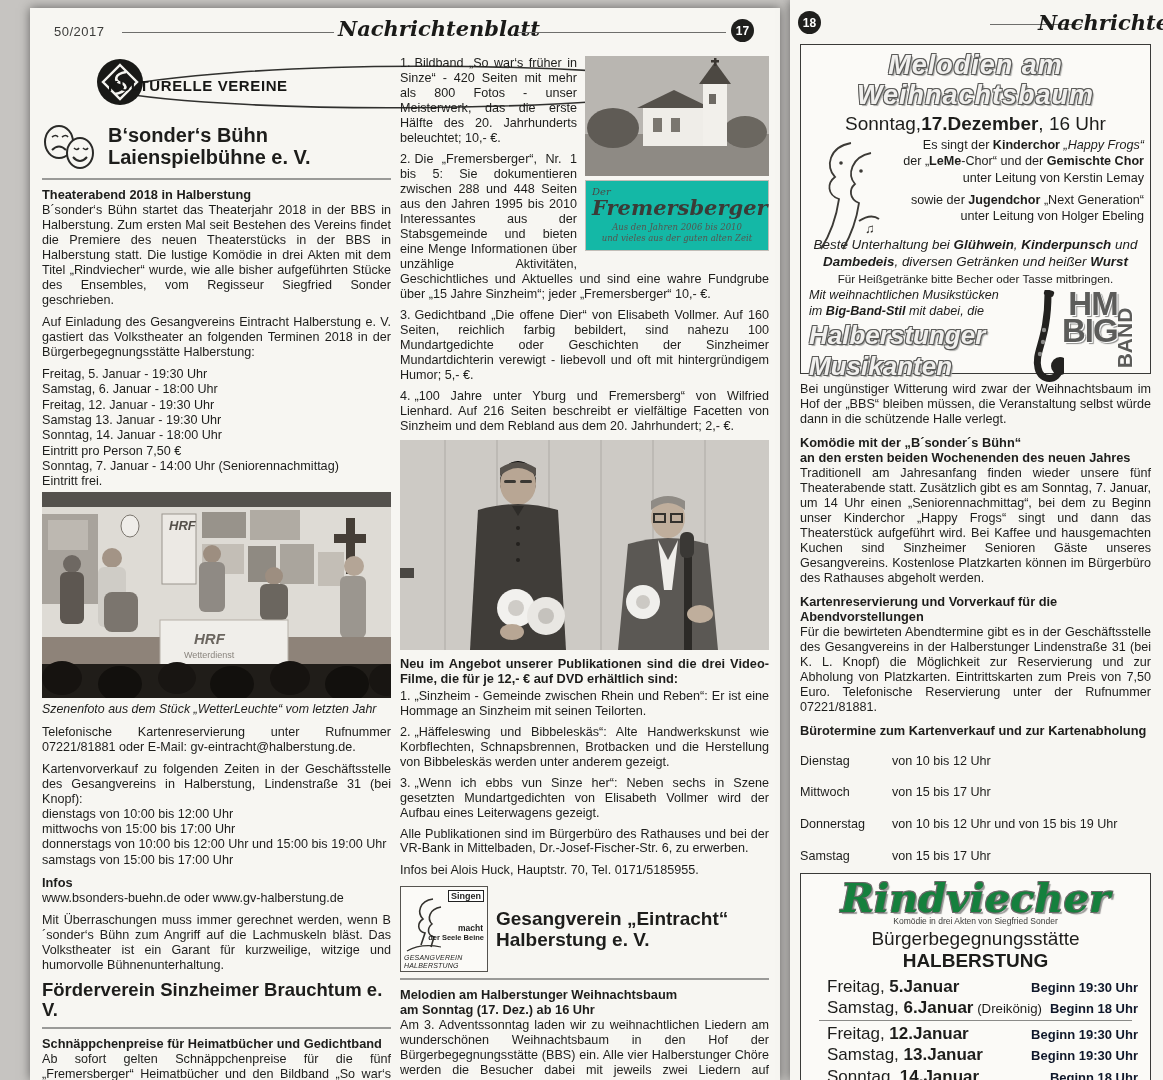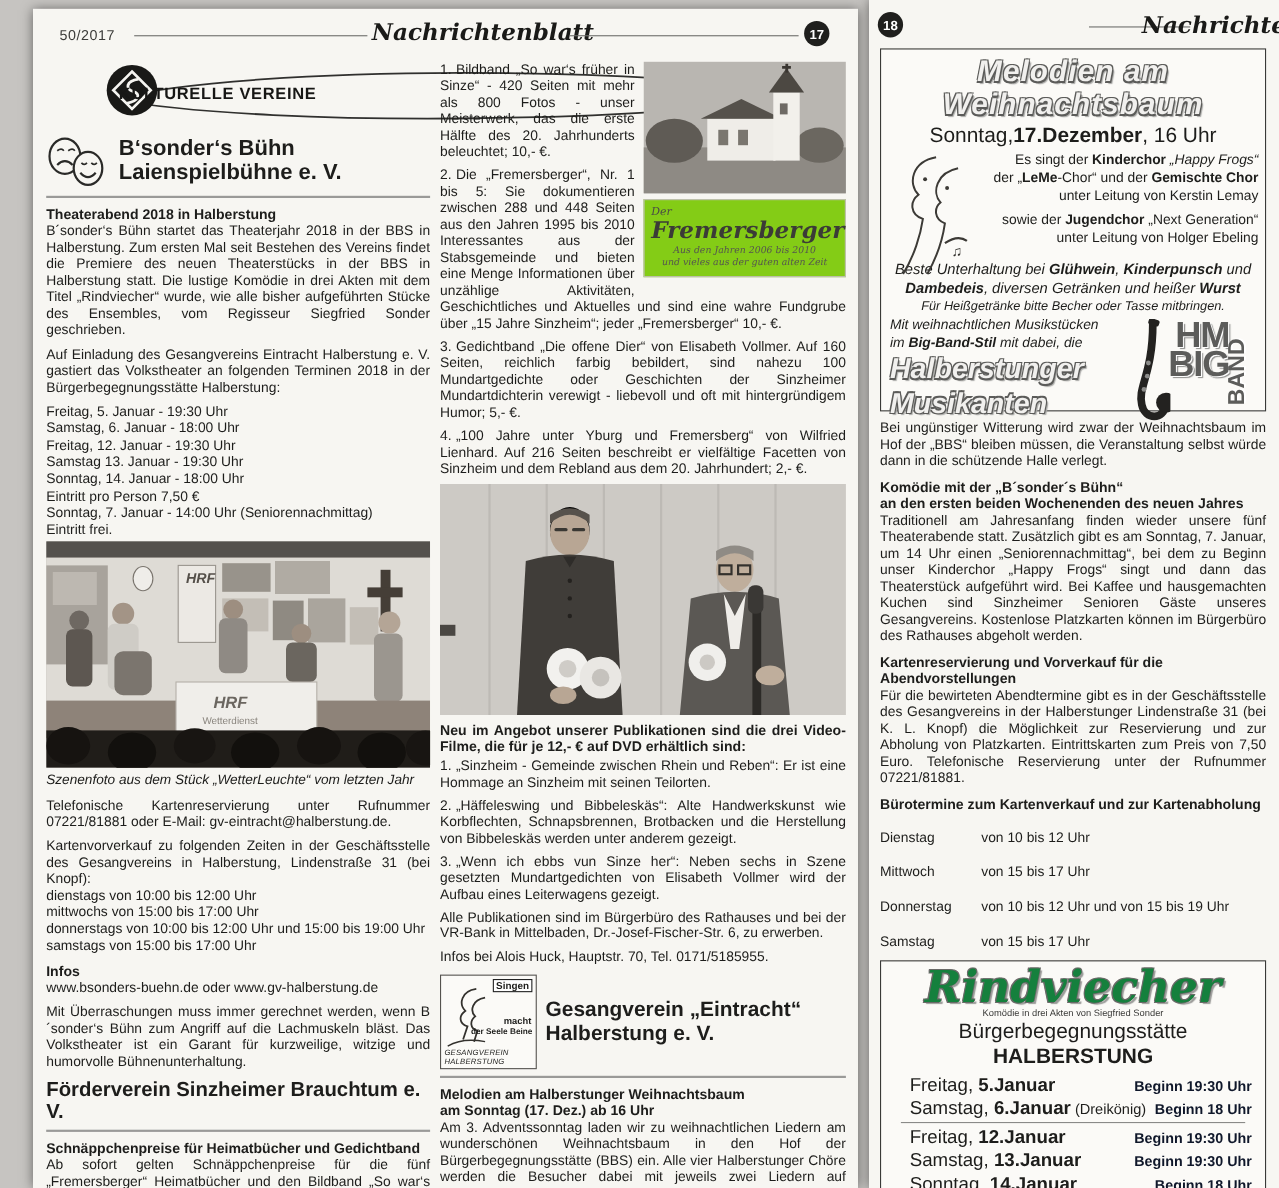--- a/index.html
+++ b/index.html
@@ -38,21 +38,21 @@
   .rule2{height:2px;background:#9a9a98;border:0;margin:6px 0 7px;}
   .title-row{display:flex;align-items:flex-start;gap:8px;}
   .art-title{font-weight:bold;font-size:20px;line-height:1.12;}
   .sec-title{font-weight:bold;font-size:18.5px;line-height:1.1;margin:0 0 4px;}
   .caption{font-style:italic;font-size:12.4px;margin:4px 0 9px;}
   .photo{display:block;margin-top:2px;}
   .sb{font-weight:bold;} .si{font-style:italic;} .ss{font-size:.78em;}
 
   
   .cover-fig{float:right;width:184px;margin:2px 0 6px 8px;}
-  .cover-script{background:#84cc16;border:1px solid #c2beb8;padding:5px 6px 7px;}
+  .cover-script{background:#14b8a6;border:1px solid #c2beb8;padding:5px 6px 7px;}
   .cov-der{font-family:"DejaVu Serif",serif;font-style:italic;font-size:10px;color:#4a4a46;}
   .cov-title{font-family:"DejaVu Serif",serif;font-style:italic;font-weight:bold;font-size:21px;color:#3b3b37;text-align:center;line-height:1;}
   .cov-sub{font-family:"DejaVu Serif",serif;font-style:italic;font-size:8.5px;color:#55554f;text-align:center;margin-top:4px;}
   .bitem{font-size:12.6px;line-height:1.19;text-align:justify;margin:0 0 6px;}
   .bnum{margin-right:4px;}
   .dvd-intro{font-weight:bold;font-size:12.8px;margin:6px 0 3px;text-align:justify;}
 
   
   .gv-head{display:flex;gap:8px;margin-top:8px;align-items:center;}
   .gv-logo{width:86px;height:84px;border:1px solid #55534f;background:#fbfaf7;position:relative;flex:0 0 auto;font-size:0;}
@@ -69,21 +69,21 @@
   .ad1{padding:6px 6px 4px;height:318px;}
   .outline-t{font-weight:bold;font-style:italic;text-align:center;letter-spacing:1px;color:#f1f0ee;
     text-shadow:-1px -1px 0 #5c5c5a,1px -1px 0 #5c5c5a,-1px 1px 0 #5c5c5a,1px 1px 0 #5c5c5a,2px 2px 1px #a9a9a7;}
   .ad1-t{font-size:27px;line-height:1.1;}
   .ad1-date{text-align:center;font-size:19px;margin-top:3px;}
   .ad1-venue{text-align:center;font-size:19px;}
   .ad1-sing{position:relative;min-height:96px;margin-top:2px;}
   .faces-svg{position:absolute;left:0;top:0;}
   .choir{margin-left:78px;text-align:right;font-size:12.6px;line-height:1.28;}
   .fun{text-align:center;font-size:13.4px;line-height:1.25;margin-top:4px;}
-  .cups{text-align:center;font-size:11.6px;margin-top:1px;font-style:italic;}
+  .cups{text-align:center;font-size:11.6px;margin-top:1px;}
   .bigband{position:relative;height:104px;margin-top:3px;}
   .bb-left{position:absolute;left:2px;top:0;width:200px;font-size:12.6px;line-height:1.25;}
   .bb-out1{font-size:26px;line-height:1.05;letter-spacing:0;text-align:left;margin-top:3px;}
   .hmbig{position:absolute;right:2px;top:0;width:120px;height:100px;text-align:right;}
   .hm-txt{position:absolute;left:40px;top:2px;font-weight:bold;font-size:33px;line-height:.82;color:#5c5c5a;
     text-shadow:1px 1px 0 #fff,2px 2px 1px #8c8c8a;letter-spacing:-1px;}
   .band-txt{position:absolute;right:-14px;top:38px;font-weight:bold;font-size:21px;color:#5c5c5a;letter-spacing:0;
     transform:rotate(-90deg);text-shadow:1px 1px 0 #fff;}
   .sax-svg{position:absolute;left:-2px;top:2px;}
 

